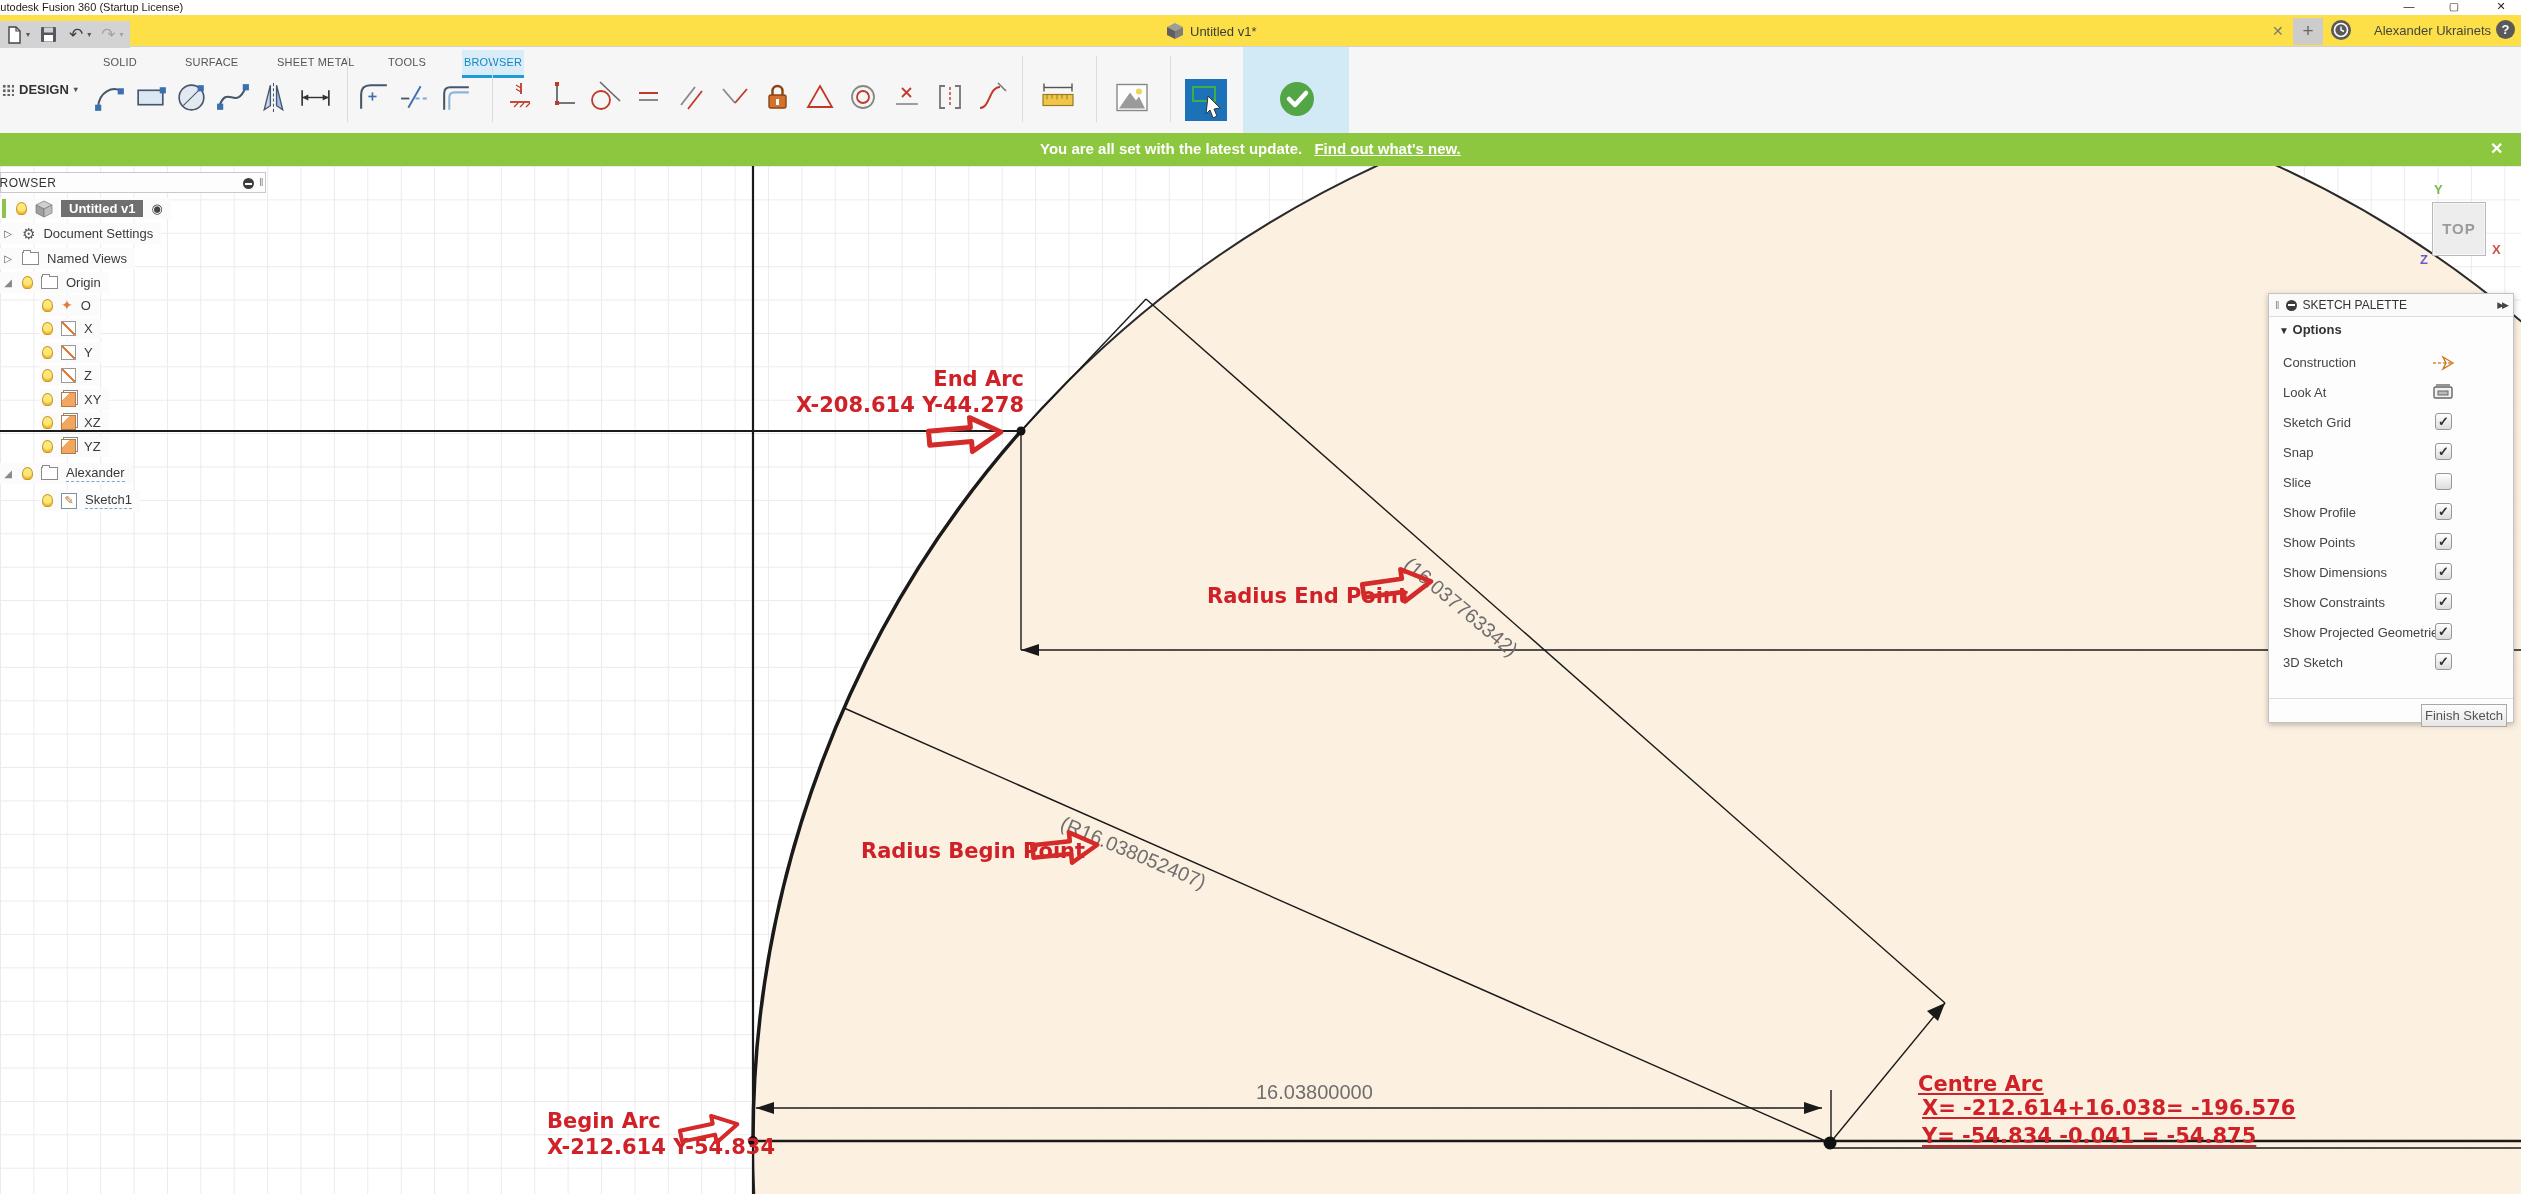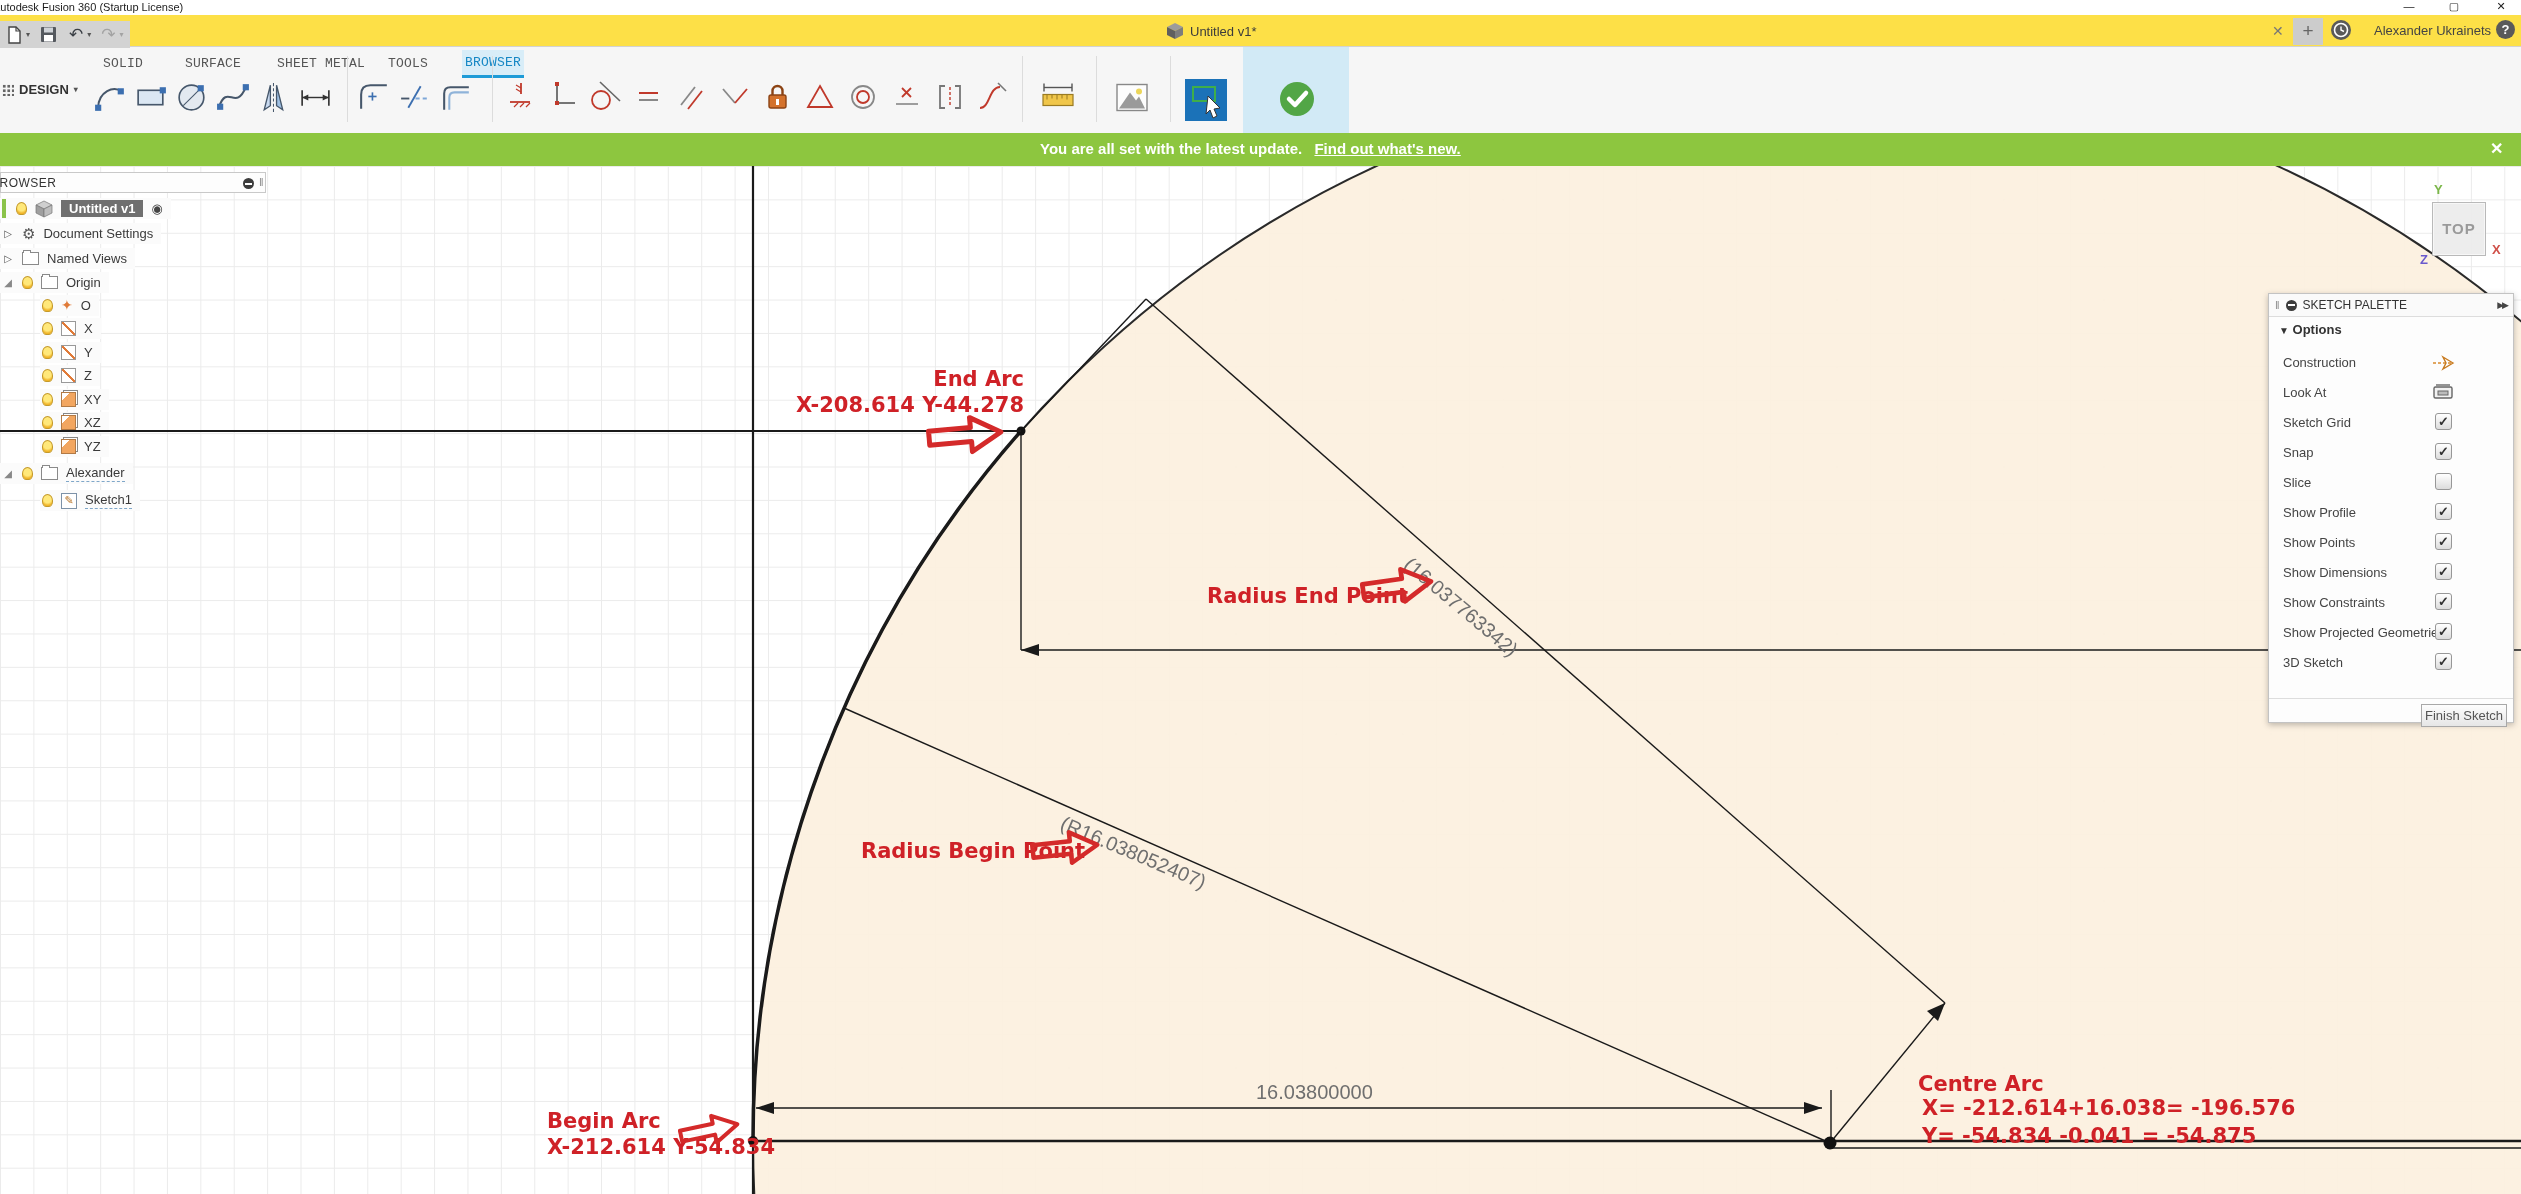--- a/index.html
+++ b/index.html
@@ -20,21 +20,21 @@
   .qb-caret{font-size:8px;color:#555;}
   .tab-x{left:2272px;top:8px;font-size:14px;color:#777;}
   #newtab-btn{left:2293px;top:3px;width:30px;height:27px;background:#cccccc;color:#666;font-size:19px;text-align:center;line-height:26px;}
   #user-name{left:2374px;top:8px;font-size:13px;color:#444;}
   #help-btn{left:2496px;top:5px;width:19px;height:19px;border-radius:50%;background:#5a5a5a;color:#fff;font-size:13px;font-weight:bold;text-align:center;line-height:19px;}
   #clock-btn{left:2330px;top:4px;}
   #strip-scroll{left:2514px;top:15px;width:7px;height:31px;background:#c7c7c7;}
 
   
   #ribbon{left:0;top:46px;width:2521px;height:87px;background:#f6f6f6;border-bottom:1px solid #d8d8d8;z-index:18;}
-  .rtab{position:absolute;top:10px;font-size:13px;color:#555;letter-spacing:.2px;font-family:Liberation Mono, monospace;}
+  .rtab{position:absolute;top:10px;font-size:11px;color:#555;letter-spacing:.2px;}
   #tab-sketch{left:462px;top:4px;width:62px;height:25px;background:#d8edf8;color:#1687c4;text-align:center;line-height:25px;border-bottom:3px solid #1e9bd7;box-sizing:content-box;}
   .rgroup{position:absolute;top:33px;height:52px;}
   .ricons{display:flex;gap:4px;align-items:center;}
   .grouplbl{position:absolute;left:0;right:0;top:74px;text-align:center;font-size:11px;color:#666;white-space:nowrap;}
   .rdiv{position:absolute;top:10px;width:1px;height:66px;background:#dcdcdc;}
   #finish-tile{left:1243px;top:0px;width:106px;height:87px;background:#d2eaf6;}
   #design-dd{left:2px;top:82px;z-index:22;display:flex;align-items:center;gap:5px;font-size:13px;font-weight:bold;color:#333;}
   #design-grid{width:12px;height:12px;background-image:radial-gradient(#666 1.4px,transparent 1.6px);background-size:4.5px 4.5px;}
 
   
@@ -411,21 +411,21 @@
 </svg>
 
 <div class="ann" style="left:499px;top:1108px;margin-left:48px;">
   <div>Begin Arc</div>
   <div>X-212.614 Y-54.834</div>
 </div>
 <svg class="redarrow" style="left:678px;top:1110px;transform:rotate(-12deg);" width="64" height="40" viewBox="0 0 80 40">
   <polygon points="3,13 45,13 45,3 75,20 45,37 45,27 3,27" fill="none" stroke="#d42a2a" stroke-width="5" stroke-linejoin="round"></polygon>
 </svg>
 
-<div class="ann" style="left:1918px;top:1072px;line-height:24px;">
+<div class="ann" style="left:1918px;top:1072px;line-height:24px;text-decoration:underline;">
   <div>Centre Arc</div>
   <div style="margin-left:4px">X= -212.614+16.038= -196.576</div>
   <div style="margin-left:4px;margin-top:4px">Y= -54.834 -0.041 = -54.875</div>
 </div>
 
 <div id="browser" class="abs">
   <div id="browser-header">
     <span class="t">BROWSER</span>
     <div class="pdark" style="position:absolute;left:242px;top:5px;"></div>
     <span style="position:absolute;left:258px;top:3px;font-size:11px;color:#888;">‖</span>

